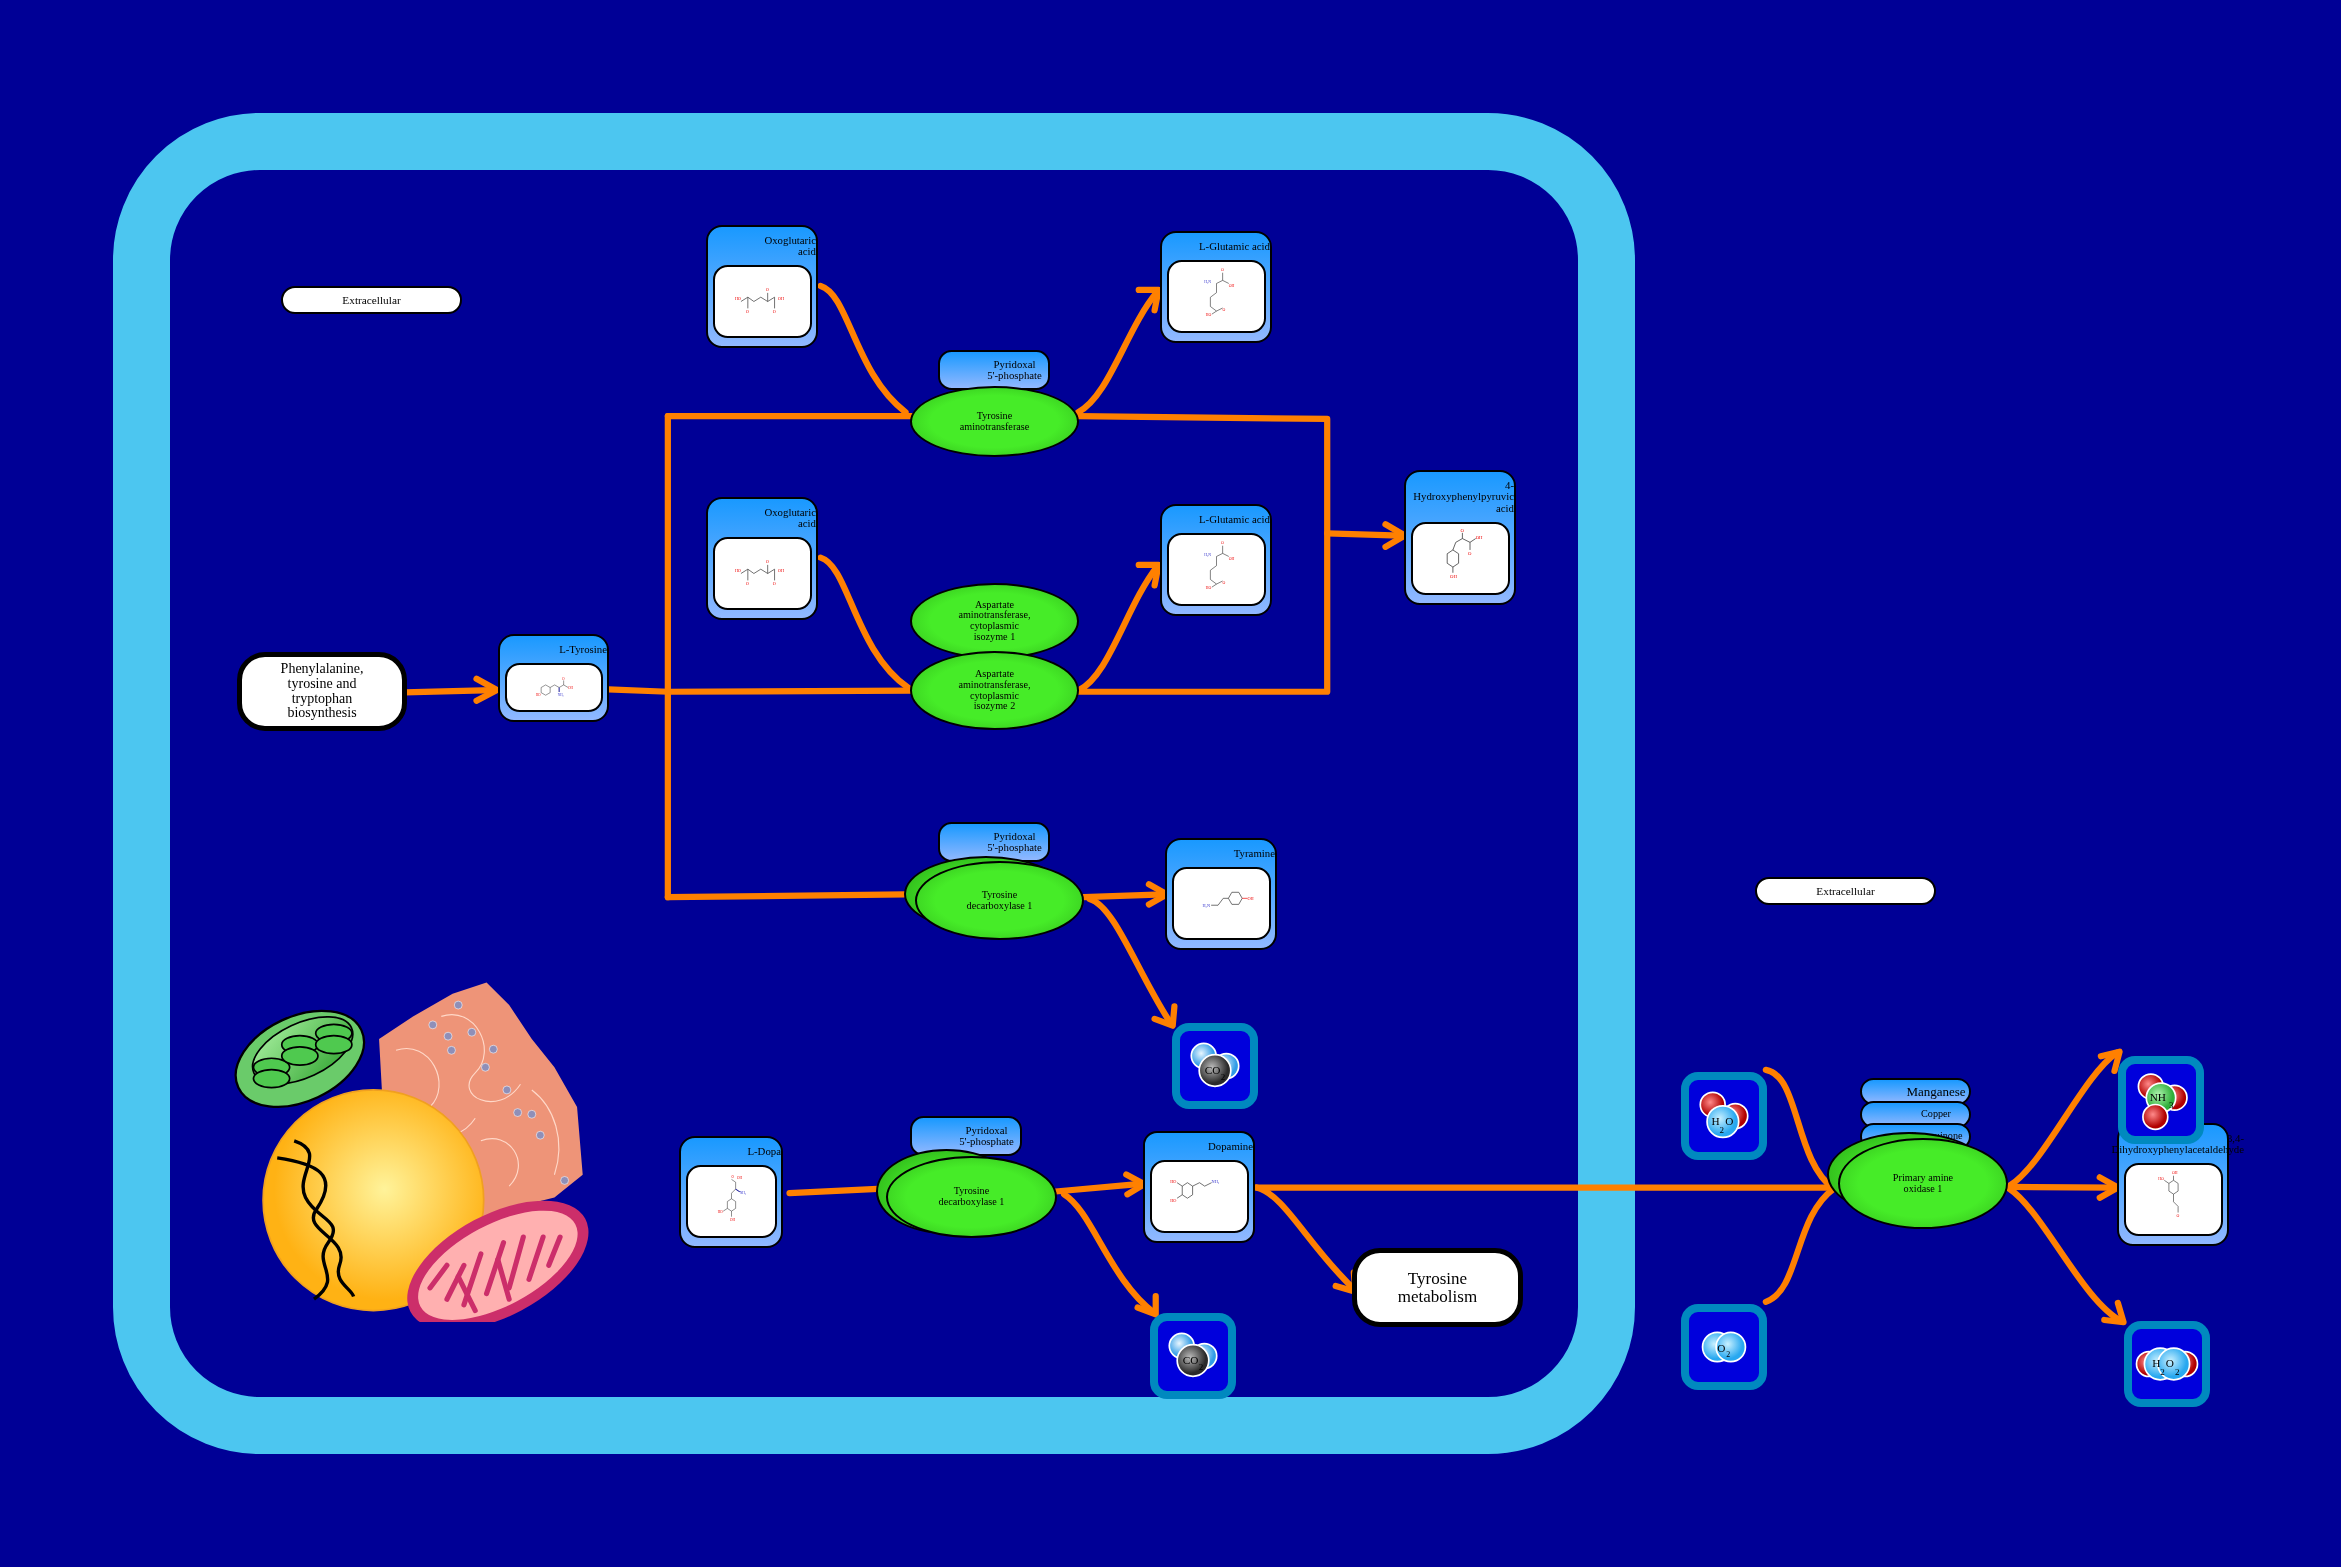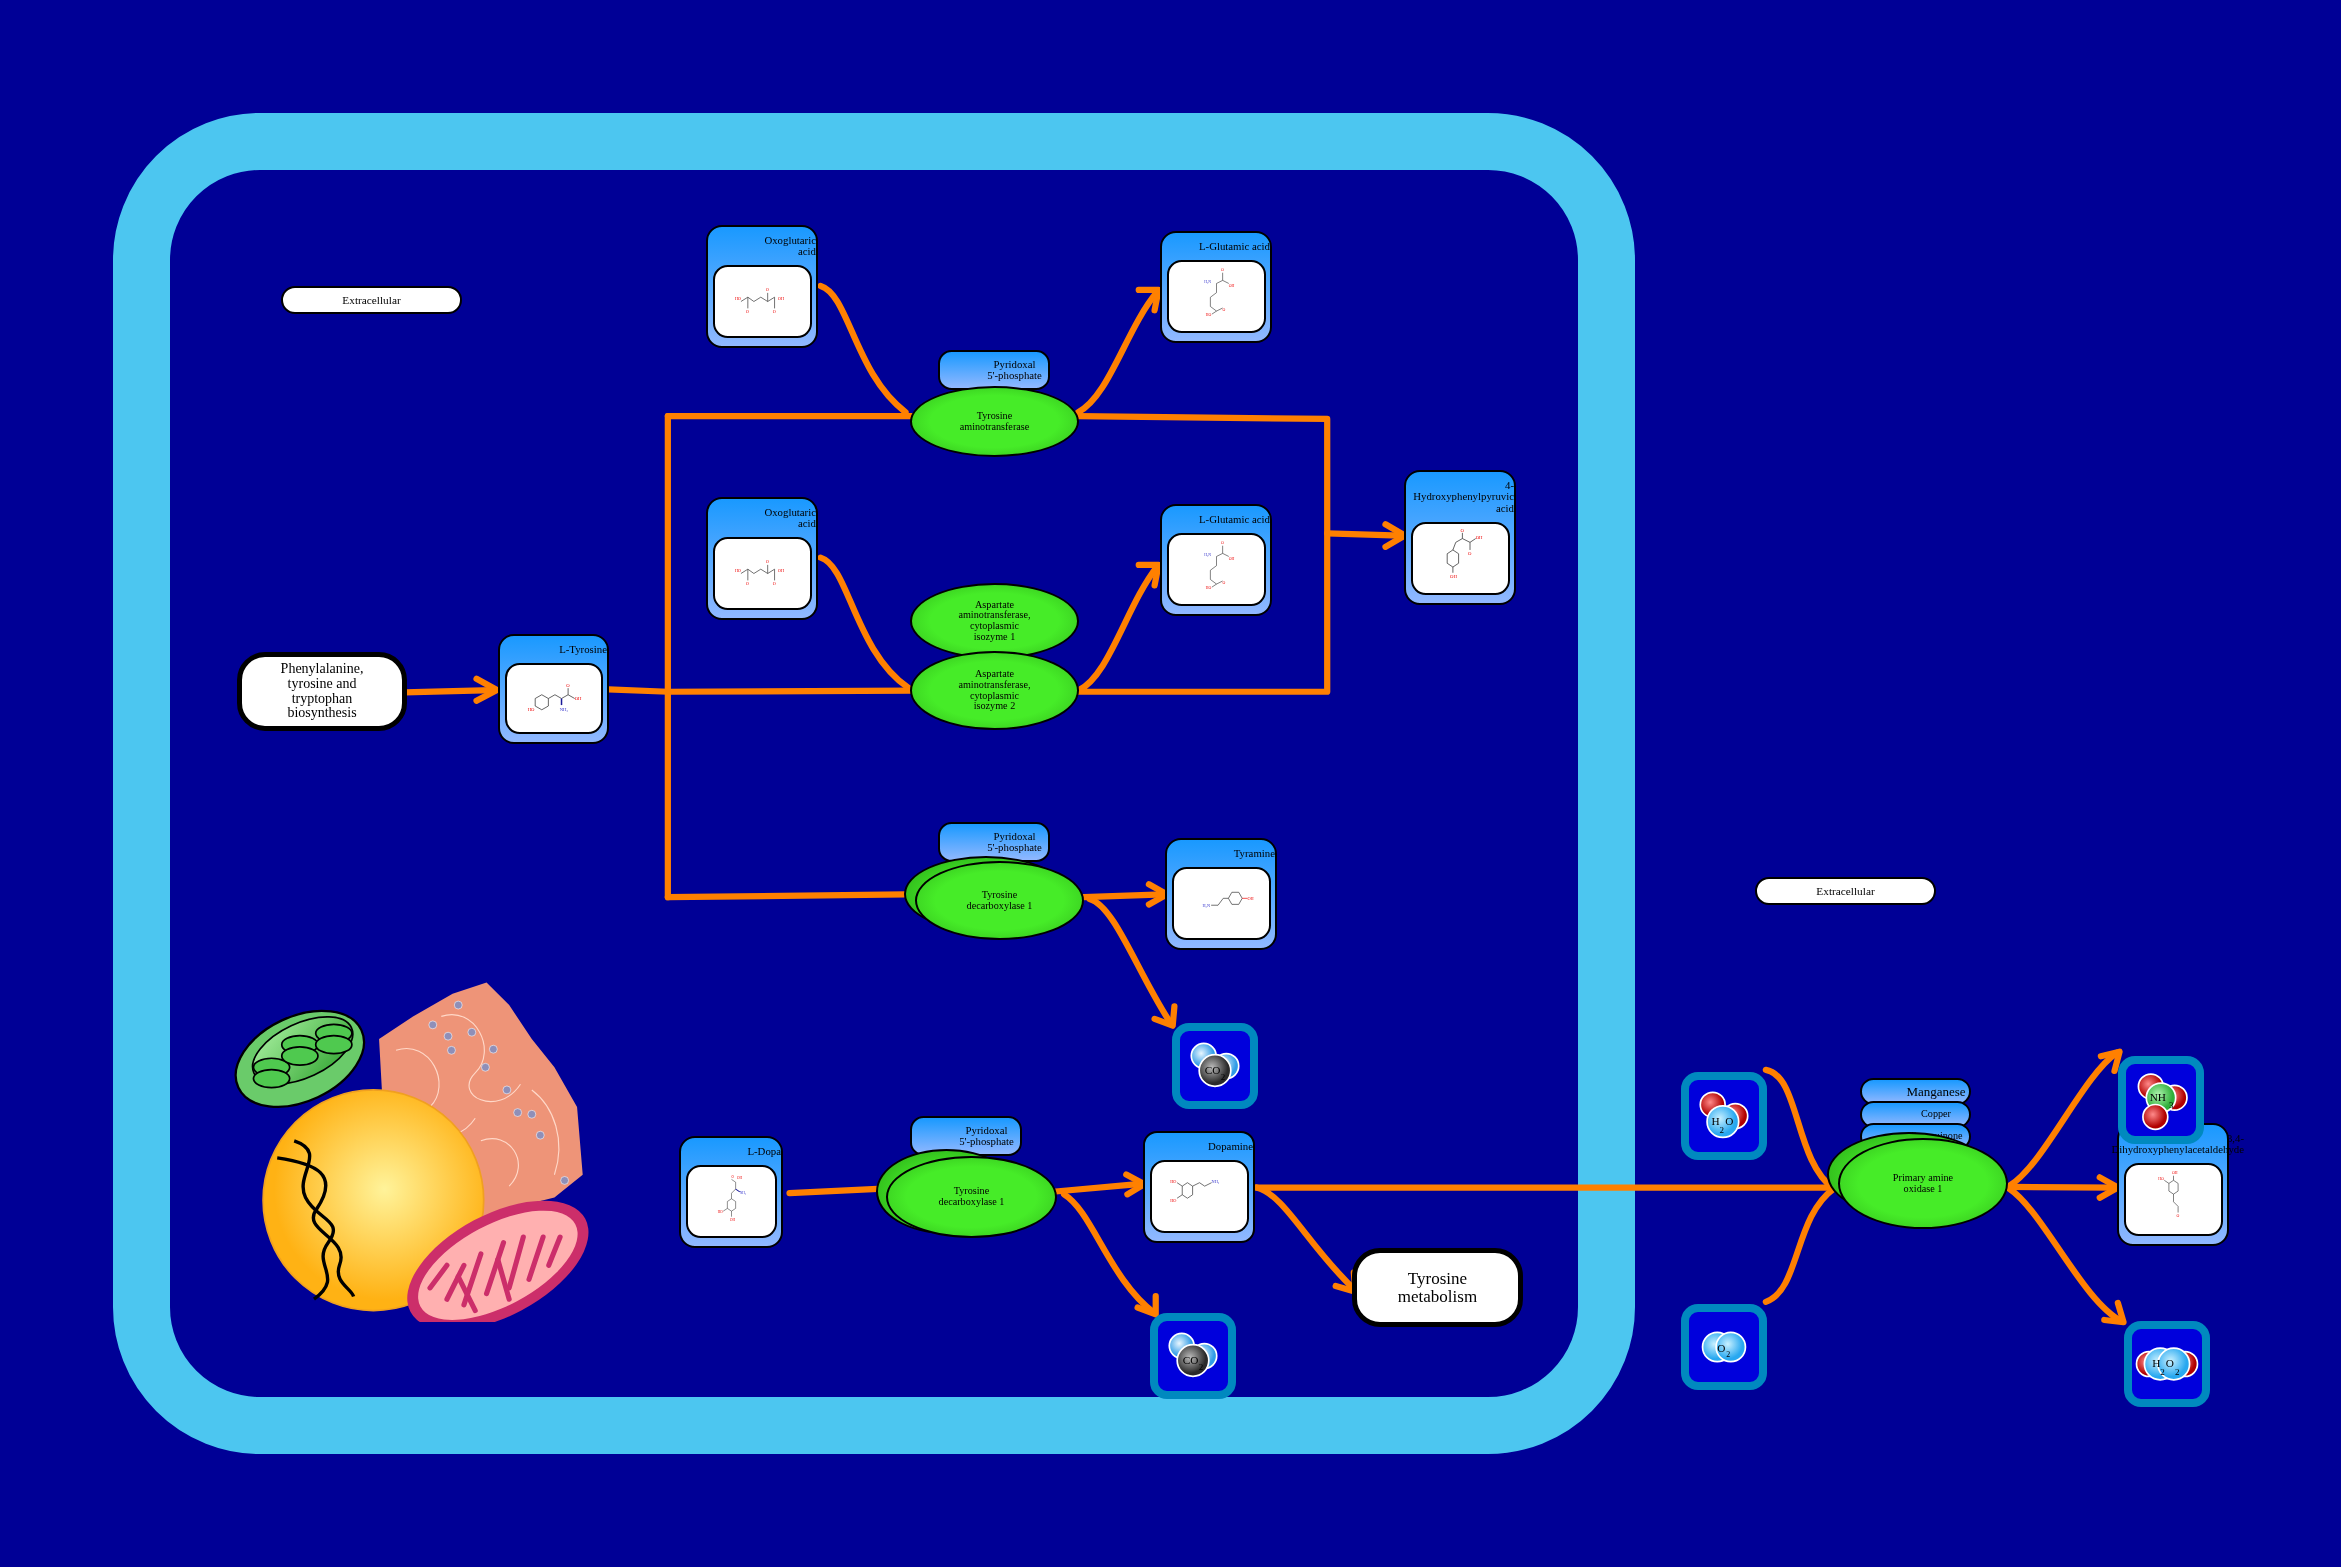--- a/index.html
+++ b/index.html
@@ -121,21 +121,21 @@
   <div class="compartment" style="left:281px;top:286px;width:181px;height:28px;">Extracellular</div>
   <div class="compartment" style="left:1755px;top:877px;width:181px;height:28px;">Extracellular</div>
 
   <div class="pathway" style="left:237px;top:652px;width:170px;height:79px;font-size:14px;font-family:Liberation Serif, serif;">Phenylalanine,
 tyrosine and
 tryptophan
 biosynthesis</div>
   <div class="pathway" style="left:1352px;top:1248px;width:171px;height:79px;font-size:17px;">Tyrosine
 metabolism</div>
 
-  <div class="metab" style="left:498px;top:634px;width:111px;height:110px;">
+  <div class="metab" style="left:498px;top:634px;width:111px;height:88px;">
     <div class="title">L-Tyrosine</div>
     <div class="struct" style="top:27px;">
       <svg viewBox="0 0 100 70">
           <g stroke="#333" stroke-width="0.8" fill="none">
             <polygon points="30,35 37,31 44,35 44,43 37,47 30,43"></polygon>
             <path d="M44,35 L51,31 L58,35 L65,31 L65,24"></path>
             <path d="M58,35 L58,42" stroke="#1a1a99" stroke-width="1.6"></path>
             <path d="M65,31 L72,35"></path>
           </g>
           <text x="22" y="48" font-size="5" fill="#e00">HO</text>

